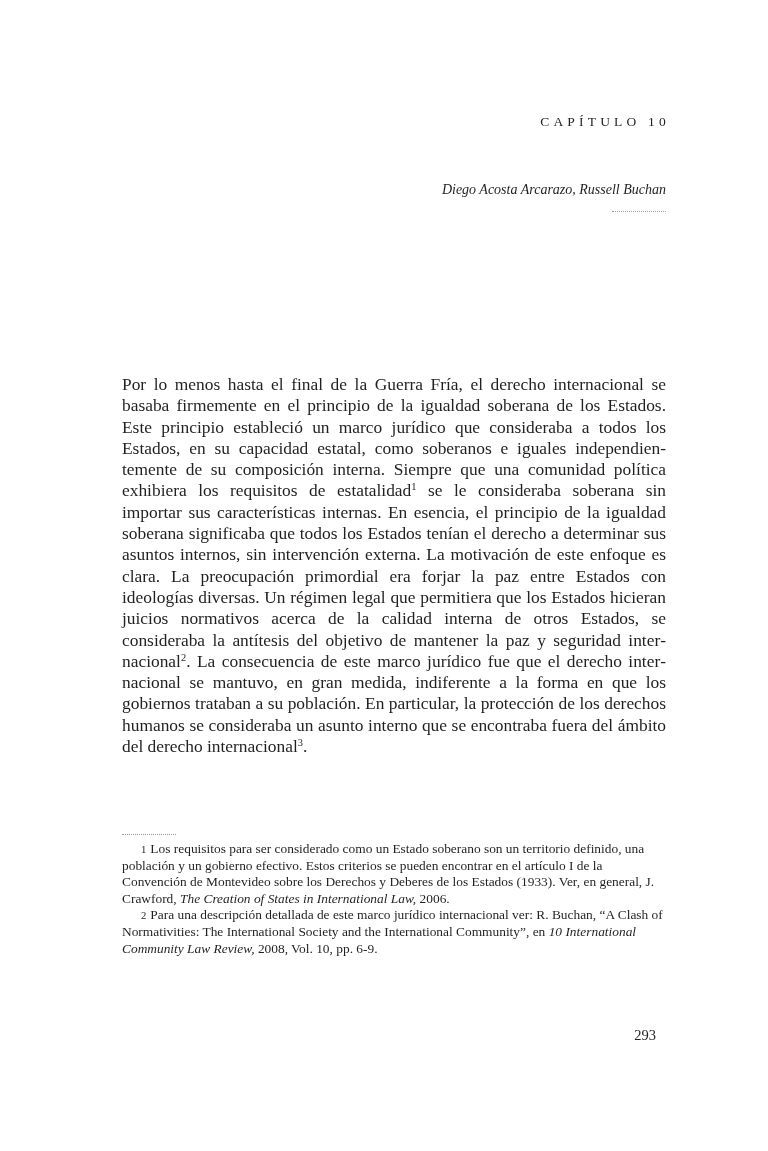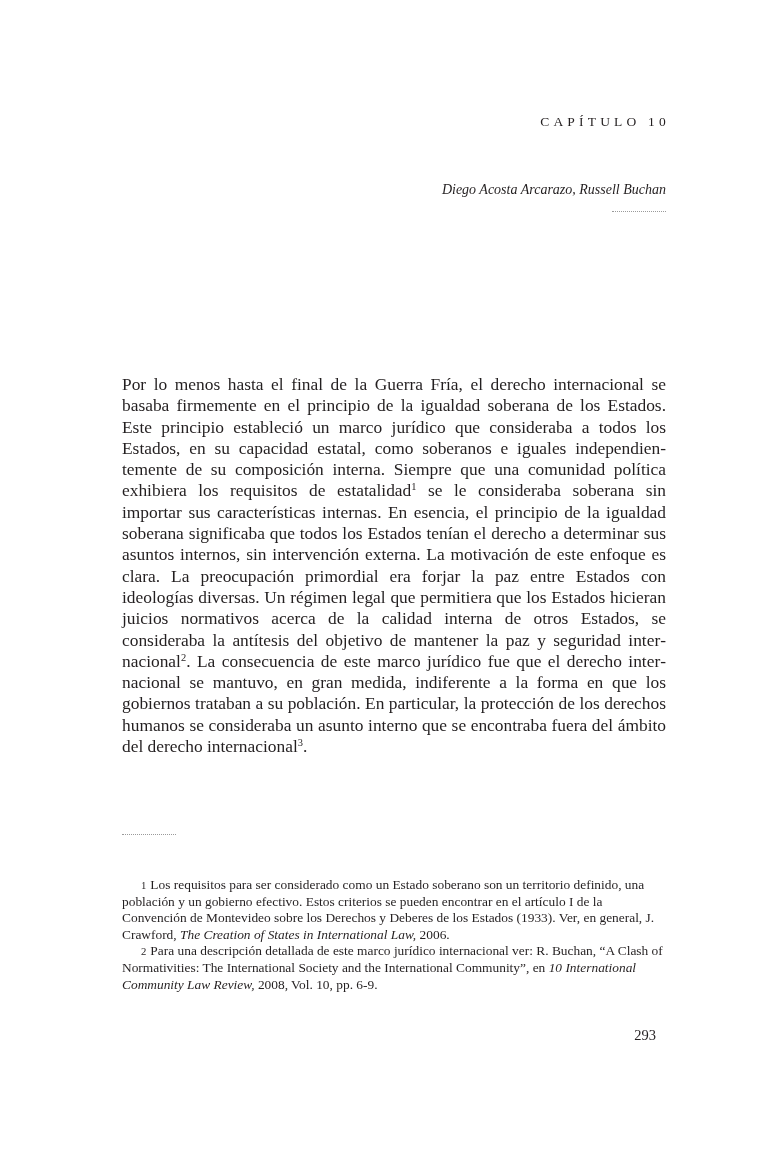--- a/index.html
+++ b/index.html
@@ -10,21 +10,21 @@
   .chapter-label { top: 90px; font-size: 13.5px; letter-spacing: 4.2px; line-height: 16px; margin-right: -4px; margin-top: 24px; }
   .chapter-title { top: 112px; font-size: 27.5px; line-height: 32px; white-space: nowrap; letter-spacing: -0.2px; }
   .authors { top: 181px; font-size: 14px; font-style: italic; line-height: 18px; white-space: nowrap; }
   .dots-top { position: absolute; top: 211px; left: 612px; width: 54px; height: 0; border-top: 1px dotted #9a9a9a; }
   .body-text { position: absolute; left: 122px; top: 374px; width: 544px; font-size: 17.4px; line-height: 21.3px;
                text-align: justify; hyphens: manual; }
   .body-text p { margin: 0; }
   sup { font-size: 0.6em; line-height: 0; vertical-align: 0.55em; }
   .dots-notes { position: absolute; top: 834px; left: 122px; width: 54px; height: 0; border-top: 1px dotted #9a9a9a; }
   .footnotes { position: absolute; left: 122px; top: 841px; width: 544px; font-size: 13.4px; line-height: 16.6px;
-               text-align: left; margin-top: 36px; }
+               text-align: left; }
   .footnote { margin: 0; text-indent: 19px; }
   .fn-num { font-size: 0.8em; margin-right: 4px; }
   .footnote i { font-style: italic; }
   .page-number { position: absolute; right: 112px; top: 1026px; font-size: 14.5px; line-height: 18px; }
 </style>
 </head>
 <body>
 
 <div class="page">
 

